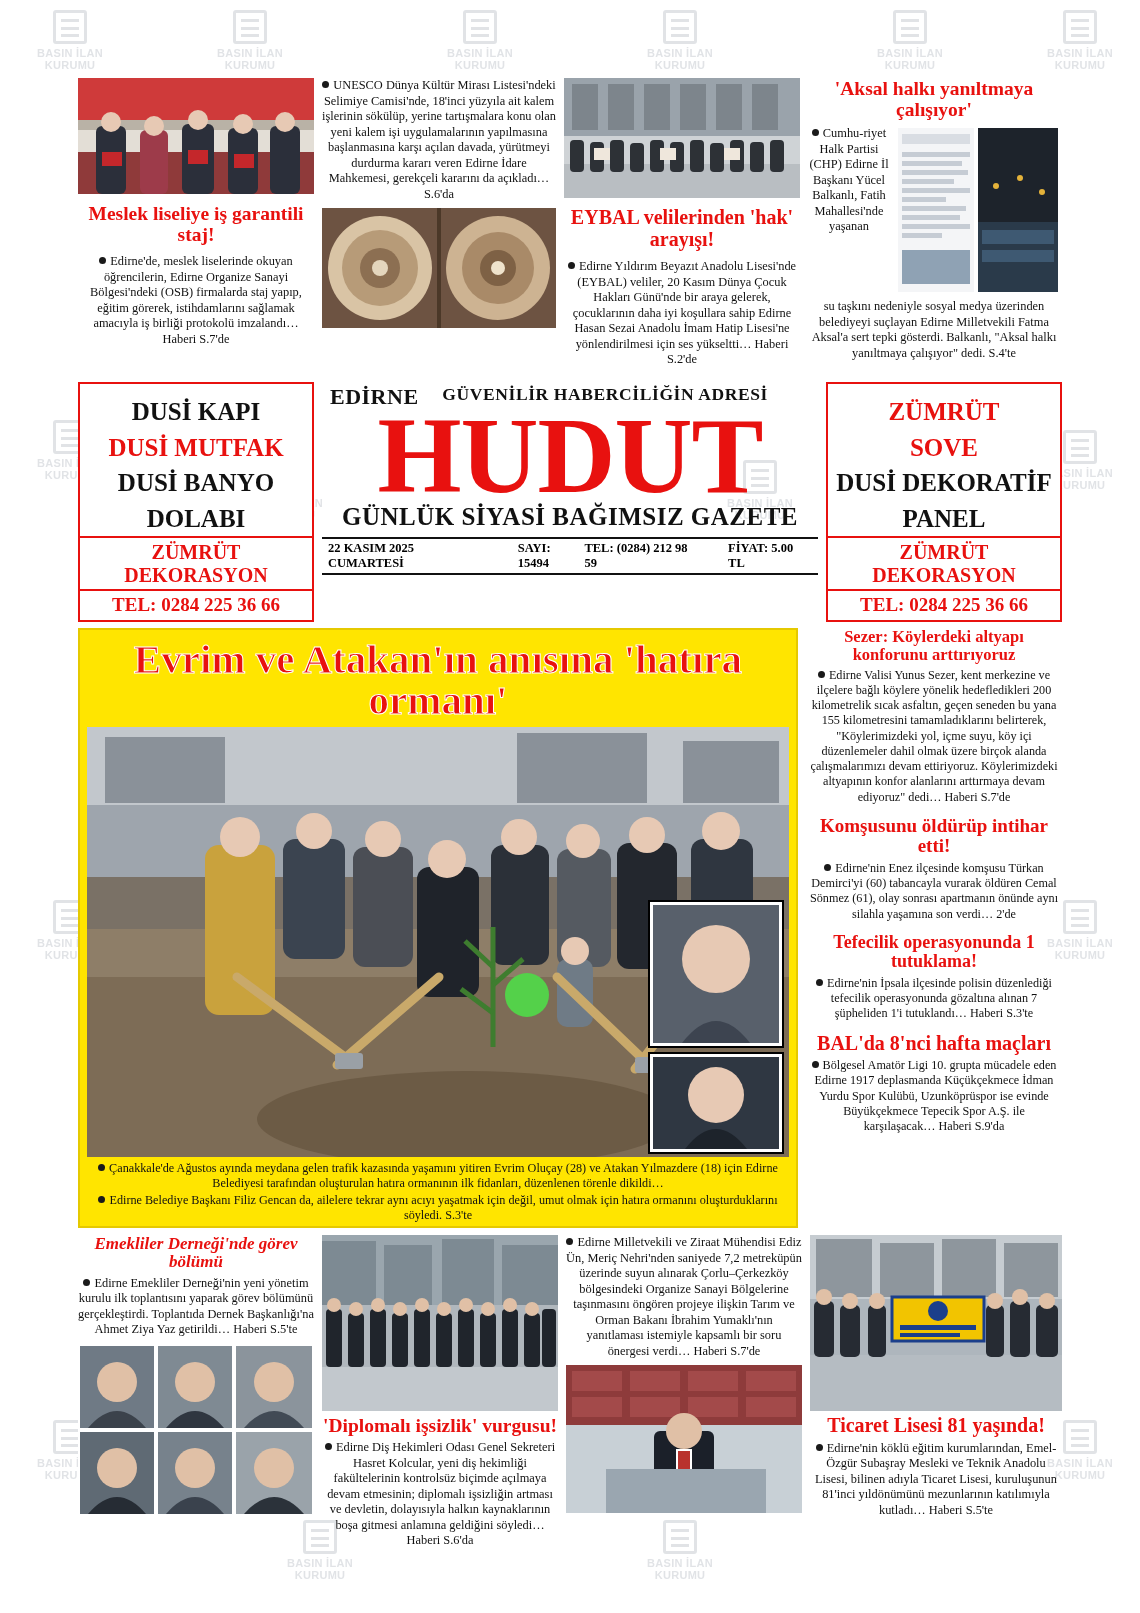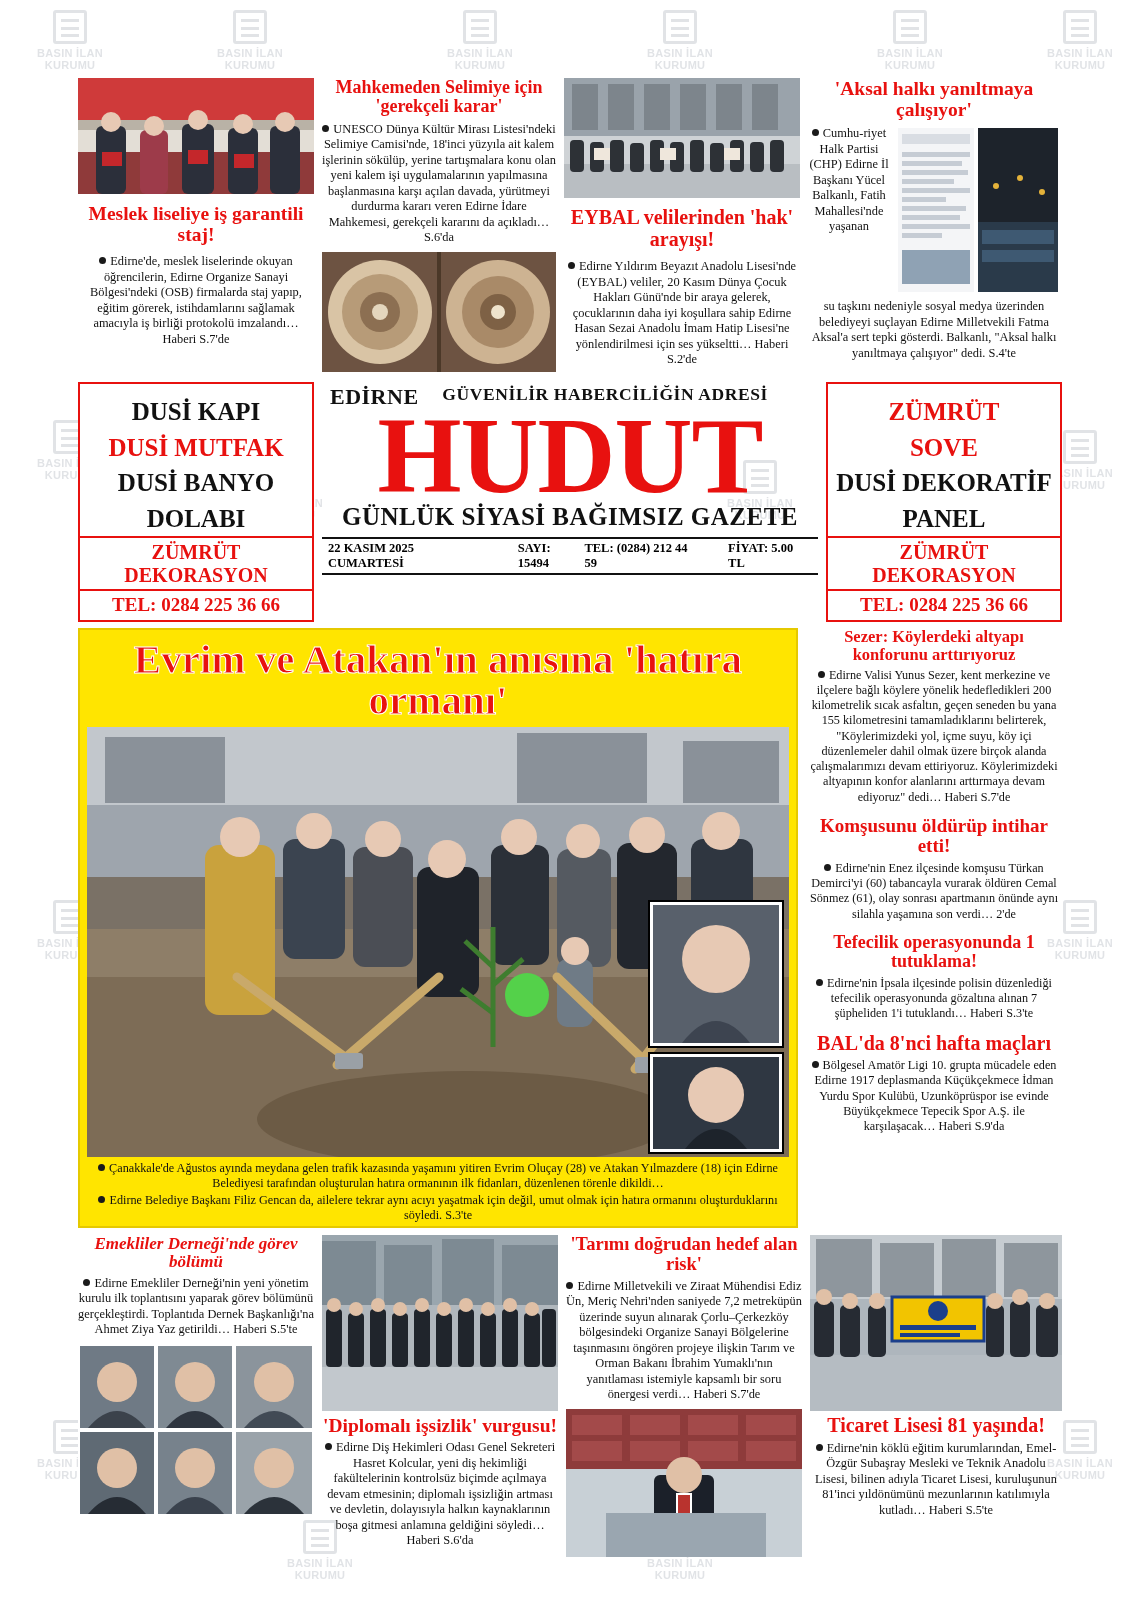--- a/index.html
+++ b/index.html
@@ -208,21 +208,20 @@
           </g>
         </svg>
       </div>
       <div class="hl hl-meslek">Meslek liseliye iş garantili staj!</div>
       <div class="body-txt">
         <span class="bullet"></span><span>Edirne'de, meslek liselerinde okuyan öğrencilerin, Edirne Organize Sanayi Bölgesi'ndeki (OSB) firmalarda staj yapıp, eğitim görerek, istihdamlarını sağlamak amacıyla iş birliği protokolü imzalandı… Haberi S.7'de</span>
       </div>
     </div>
 
     <div class="col-b">
-      <div class="hl hl-mahkeme">Mahkemeden Selimiye için 'gerekçeli karar'</div>
       <div class="body-txt">
         <span class="bullet"></span><span>UNESCO Dünya Kültür Mirası Listesi'ndeki Selimiye Camisi'nde, 18'inci yüzyıla ait kalem işlerinin sökülüp, yerine tartışmalara konu olan yeni kalem işi uygulamalarının yapılmasına başlanmasına karşı açılan davada, yürütmeyi durdurma kararı veren Edirne İdare Mahkemesi, gerekçeli kararını da açıkladı… S.6'da</span>
       </div>
       <div class="photo" style="height:120px;margin-top:6px;">
         <svg viewBox="0 0 234 120" width="234" height="120" preserveAspectRatio="none">
           <rect width="234" height="120" fill="#6d5342"></rect>
           <g>
             <circle cx="58" cy="60" r="52" fill="#d9c4a5"></circle>
             <circle cx="58" cy="60" r="38" fill="#b79b78"></circle>
             <circle cx="58" cy="60" r="20" fill="#8c6f52"></circle>
@@ -336,21 +335,21 @@
         <div class="plate-slogan">GÜVENİLİR HABERCİLİĞİN ADRESİ</div>
       </div>
       <div class="plate-title">HUDUT</div>
       <div class="plate-sub">GÜNLÜK SİYASİ BAĞIMSIZ GAZETE</div>
       <div class="plate-meta">
         <div style="display:flex;gap:26px;">
           <span>22 KASIM 2025 CUMARTESİ</span>
           <span>SAYI: 15494</span>
         </div>
         <div style="display:flex;gap:26px;">
-          <span>TEL: (0284) 212 44 59</span>
+          <span>TEL: (0284) 212 98 59</span>
           <span>FİYAT: 5.00 TL</span>
         </div>
       </div>
     </div>
 
     <div class="ad-box">
       <div class="line red">ZÜMRÜT</div>
       <div class="line red">SOVE</div>
       <div class="line">DUSİ DEKORATİF</div>
       <div class="line">PANEL</div>
@@ -543,21 +542,20 @@
           </g>
         </svg>
       </div>
       <div class="hl b-hl-2">'Diplomalı işsizlik' vurgusu!</div>
       <div class="body-txt">
         <span class="bullet"></span><span>Edirne Diş Hekimleri Odası Genel Sekreteri Hasret Kolcular, yeni diş hekimliği fakültelerinin kontrolsüz biçimde açılmaya devam etmesinin; diplomalı işsizliğin artması ve devletin, dolayısıyla halkın kaynaklarının boşa gitmesi anlamına geldiğini söyledi… Haberi S.6'da</span>
       </div>
     </div>
 
     <div class="bcol3">
-      <div class="hl b-hl-3">'Tarımı doğrudan hedef alan risk'</div>
       <div class="body-txt">
         <span class="bullet"></span><span>Edirne Milletvekili ve Ziraat Mühendisi Ediz Ün, Meriç Nehri'nden saniyede 7,2 metreküpün üzerinde suyun alınarak Çorlu–Çerkezköy bölgesindeki Organize Sanayi Bölgelerine taşınmasını öngören projeye ilişkin Tarım ve Orman Bakanı İbrahim Yumaklı'nın yanıtlaması istemiyle kapsamlı bir soru önergesi verdi… Haberi S.7'de</span>
       </div>
       <div class="photo" style="height:148px;margin-top:6px;">
         <svg viewBox="0 0 236 148" width="236" height="148" preserveAspectRatio="none">
           <rect width="236" height="148" fill="#b9c3cb"></rect>
           <rect x="0" y="0" width="236" height="60" fill="#8e3b3b"></rect>
           <g fill="#a34a4a">
             <rect x="6" y="6" width="50" height="20"></rect>
               <rect x="64" y="6" width="50" height="20"></rect>

